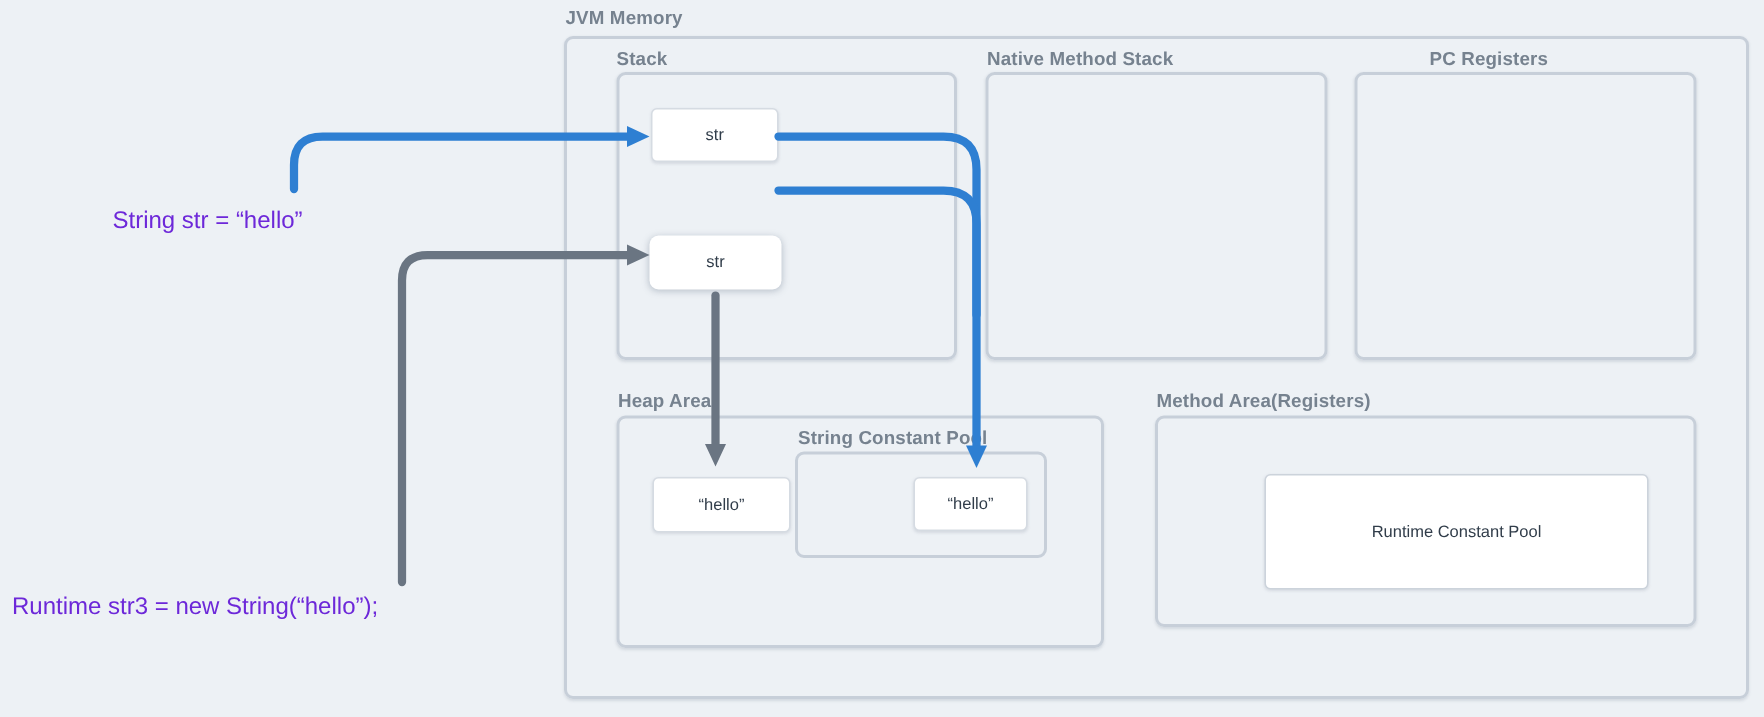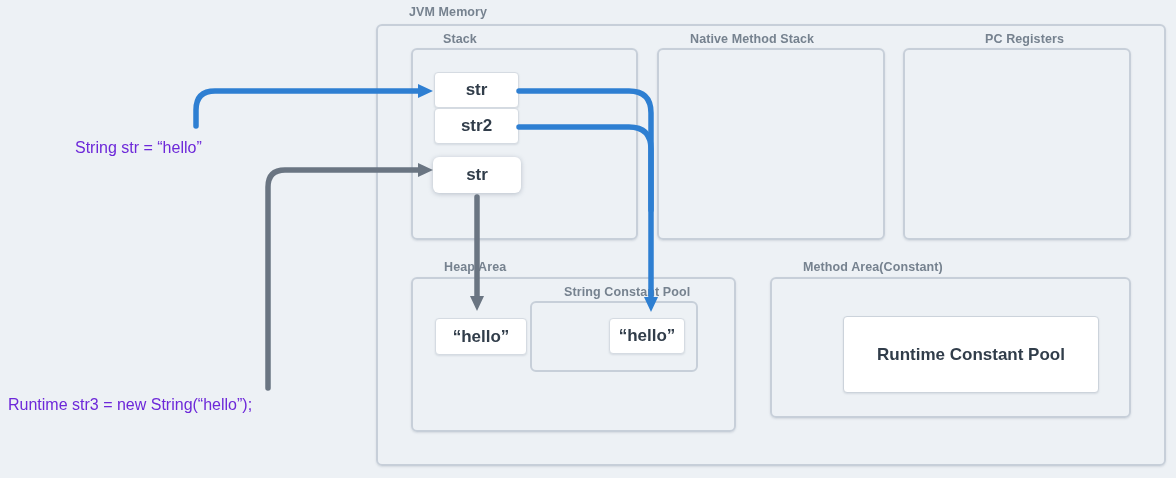--- a/index.html
+++ b/index.html
@@ -7,26 +7,26 @@
     position:relative;width:1176px;height:478px;background:#edf1f5;
     font-family:"Liberation Sans","DejaVu Sans",sans-serif;overflow:hidden;
   }
   .sec{
     position:absolute;border:2px solid #c7cfd9;border-radius:6px;
     background:transparent;box-shadow:0 1px 2px rgba(120,132,152,.22);
     box-sizing:border-box;
   }
   .lbl{
     position:absolute;font-size:12.5px;font-weight:700;color:#76828f;
-    letter-spacing:.1px;white-space:nowrap;margin-left:32px;
+    letter-spacing:.1px;white-space:nowrap;
   }
   .item{
     position:absolute;background:#ffffff;border:1.5px solid #d5dbe2;border-radius:4px;
     box-sizing:border-box;display:flex;align-items:center;justify-content:center;
-    font-size:17px;font-weight:700;color:#313d4a;
+    font-size:11px;font-weight:400;color:#313d4a;
     box-shadow:0 1px 2px rgba(120,132,152,.20);white-space:nowrap;
   }
   .item.noborder{border:none;border-radius:6px;box-shadow:0 1px 5px rgba(100,115,135,.40);}
   .code{
     position:absolute;font-size:16px;font-weight:500;color:#6d28d9;white-space:nowrap;
   }
   svg.arrows{position:absolute;left:0;top:0;pointer-events:none;}
 </style>
 </head>
 <body>
@@ -35,38 +35,37 @@
 
   <div class="code" style="left:75px;top:139px">String str = “hello”</div>
   <div class="code" style="left:8px;top:396px">Runtime str3 = new String(“hello”);</div>
 
   <div class="lbl" style="left:377px;top:5px">JVM Memory</div>
   <div class="sec" style="left:376px;top:24px;width:790px;height:442px"></div>
 
   <div class="lbl" style="left:411px;top:32px">Stack</div>
   <div class="sec" style="left:411px;top:48px;width:227px;height:192px"></div>
   <div class="item" style="left:434px;top:72px;width:85px;height:36px">str</div>
-  <div class="item" style="left:434px;top:108px;width:85px;height:36px">str2</div>
   <div class="item noborder" style="left:433px;top:157px;width:88px;height:36px">str</div>
 
   <div class="lbl" style="left:658px;top:32px">Native Method Stack</div>
   <div class="sec" style="left:657px;top:48px;width:228px;height:192px"></div>
 
   <div class="lbl" style="left:953px;top:32px">PC Registers</div>
   <div class="sec" style="left:903px;top:48px;width:228px;height:192px"></div>
 
   <div class="lbl" style="left:412px;top:260px">Heap Area</div>
   <div class="sec" style="left:411px;top:277px;width:325px;height:155px"></div>
   <div class="item" style="left:435px;top:318px;width:92px;height:37px">“hello”</div>
 
   <div class="lbl" style="left:532px;top:285px">String Constant Pool</div>
   <div class="sec" style="left:530px;top:301px;width:168px;height:71px;box-shadow:none"></div>
   <div class="item" style="left:609px;top:318px;width:76px;height:36px">“hello”</div>
 
-  <div class="lbl" style="left:771px;top:260px">Method Area(Constant)</div>
+  <div class="lbl" style="left:771px;top:260px">Method Area(Registers)</div>
   <div class="sec" style="left:770px;top:277px;width:361px;height:141px"></div>
   <div class="item" style="left:843px;top:316px;width:256px;height:77px;border-color:#ccd3db">Runtime Constant Pool</div>
 
   <svg class="arrows" width="1176" height="478" viewBox="0 0 1176 478">
     <g stroke="#2e7fd2" stroke-width="5.5" fill="none" stroke-linecap="round">
       <path d="M196 126 L196 110 Q196 91 215 91 L419 91"></path>
       <path d="M519 91 L629 91 Q651 91 651 113 L651 297"></path>
       <path d="M519 127 L629 127 Q651 127 651 149 L651 210"></path>
     </g>
     <g fill="#2e7fd2">

